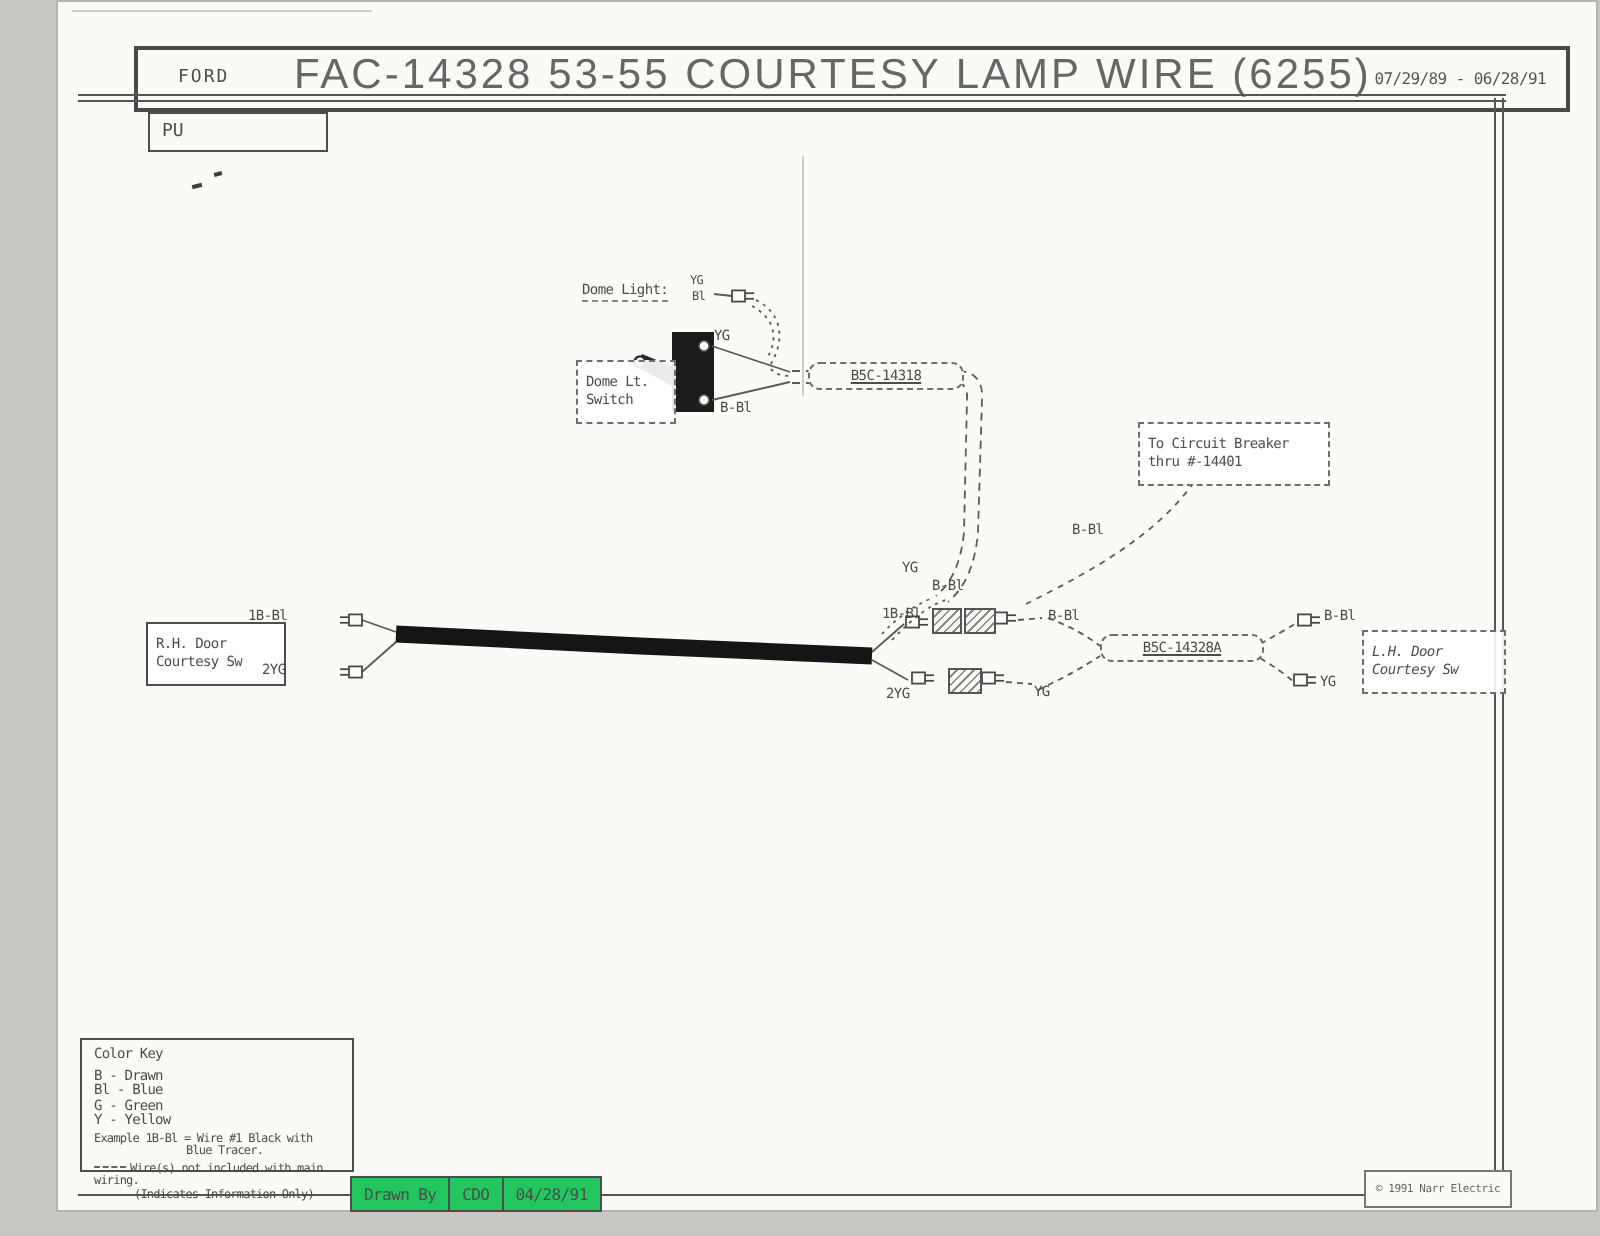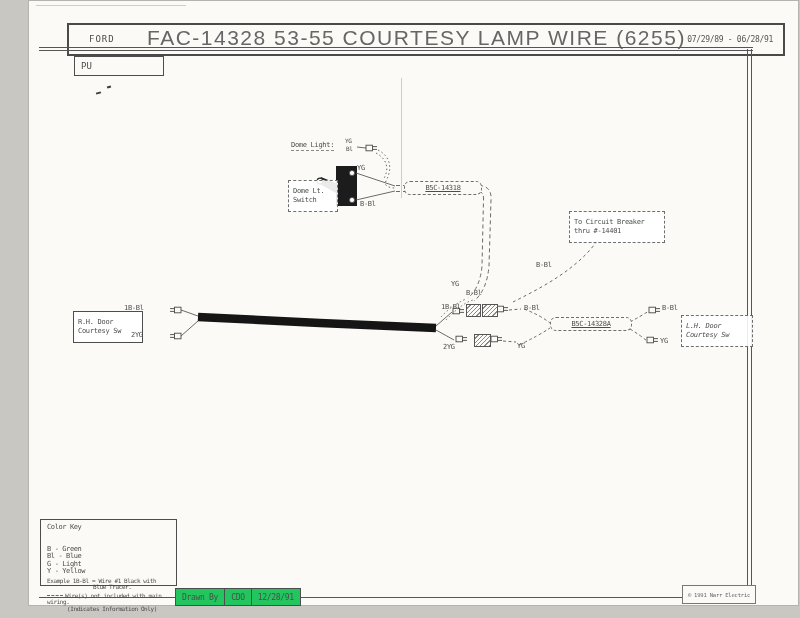--- a/index.html
+++ b/index.html
@@ -226,33 +226,33 @@
 
 <div class="lbl" style="left:662px;top:304px;">B-Bl</div>
 <div class="lbl" style="left:660px;top:337px;">YG</div>
 
 <div class="obox dash" style="left:681px;top:315px;width:62px;font-style:italic;">
   <div>L.H. Door</div>
   <div>Courtesy Sw</div>
 </div>
 
 <div id="colorkey">
-  <div style="margin-bottom:14px;">Color Key</div>
-  <div>B - Green</div>
+  <div style="margin-bottom:3px;">Color Key</div>
+  <div>B - Drawn</div>
   <div>Bl - Blue</div>
-  <div>G - Light</div>
+  <div>G - Green</div>
   <div>Y - Yellow</div>
   <div class="ex">
     <span>Example 1B-Bl = Wire #1 Black with</span><br>
     <span style="margin-left:46px;">Blue Tracer.</span>
   </div>
   <div class="note">
     <span class="dashsample"></span><span>Wire(s) not included with main wiring.</span><br>
     <span style="margin-left:20px;">(Indicates Information Only)</span>
   </div>
 </div>
 
 <div id="drawntable">
   <div class="cell">Drawn By</div>
   <div class="cell">CDO</div>
-  <div class="cell">12/28/91</div>
+  <div class="cell">04/28/91</div>
 </div>
 <div id="copyright">© 1991 Narr Electric</div>
 
 </body></html>

